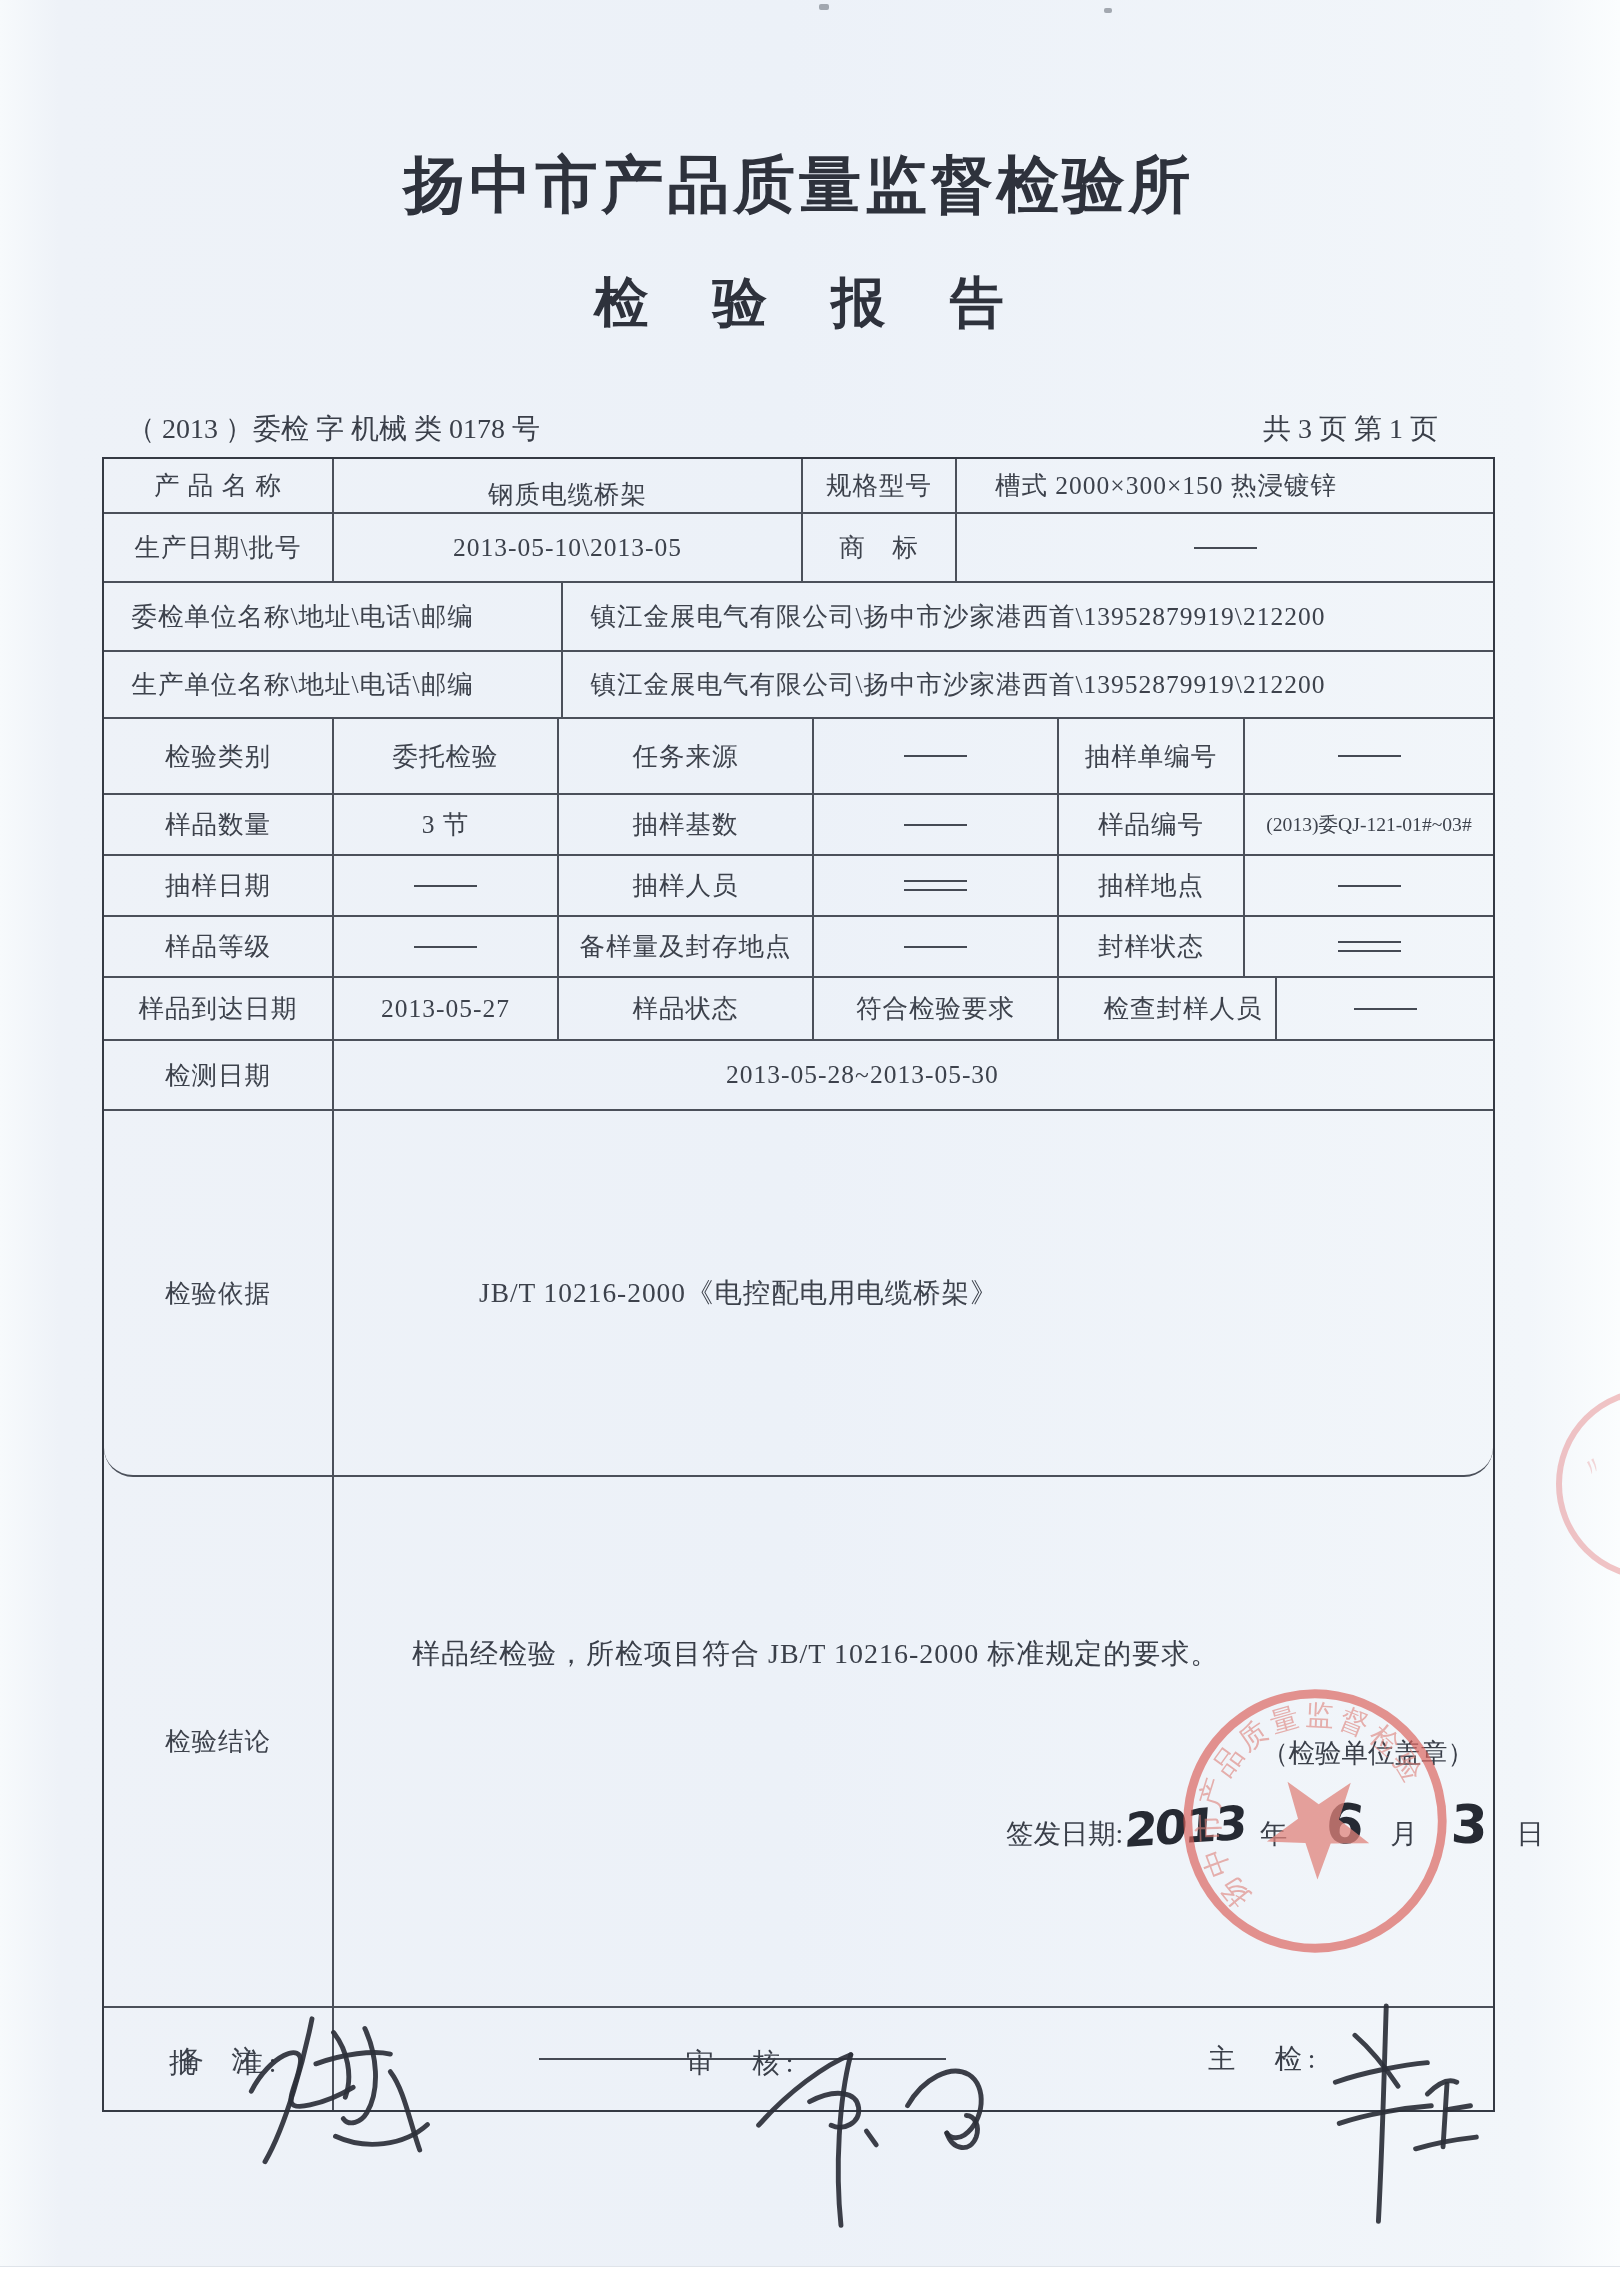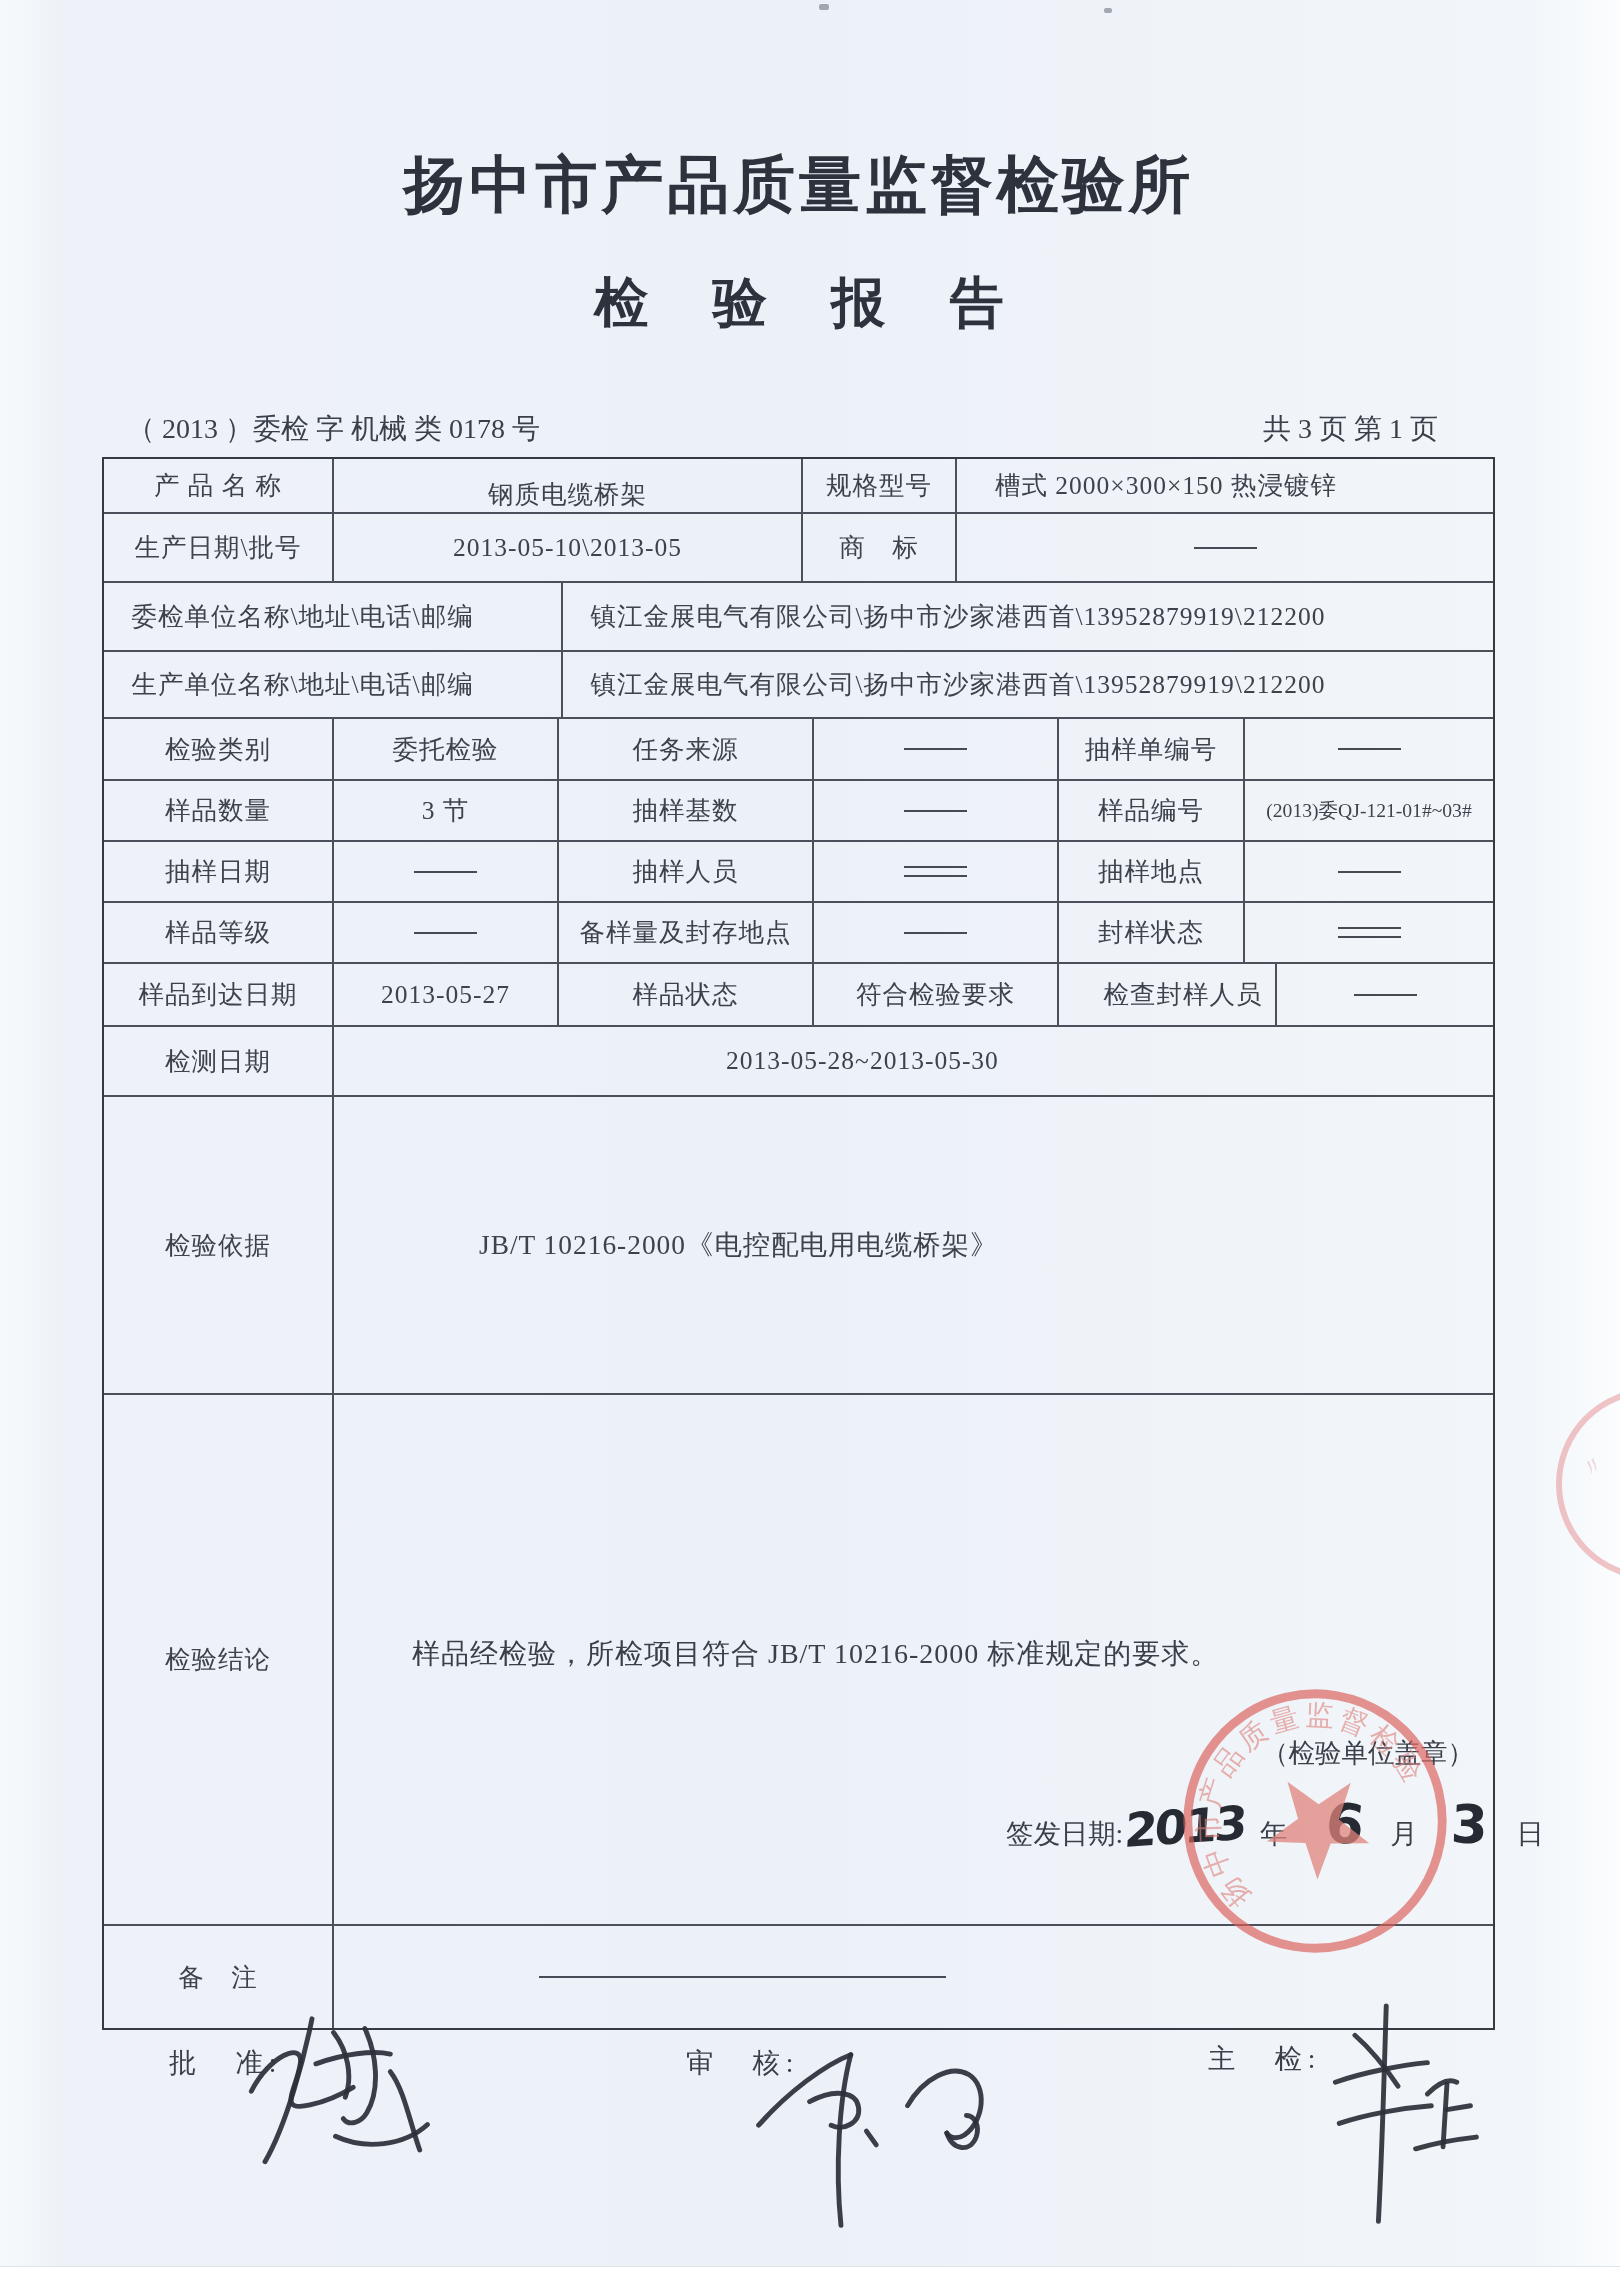--- a/index.html
+++ b/index.html
@@ -106,21 +106,21 @@
         </div>
       </div>
       <div class="trow bb" style="height: 67px;">
         <div class="tcell c-labL br" style="flex: 0 0 459px;">
           <span>生产单位名称\地址\电话\邮编</span>
         </div>
         <div class="tcell c-valL" style="flex: 1 1 auto;">
           <span>镇江金展电气有限公司\扬中市沙家港西首\13952879919\212200</span>
         </div>
       </div>
-      <div class="trow bb" style="height: 62px;">
+      <div class="trow bb" style="height: 76px;">
         <div class="tcell c-lab br" style="flex: 0 0 230px;">
           <span>检验类别</span>
         </div>
         <div class="tcell c-val br" style="flex: 0 0 225px; font-family: Liberation Mono, monospace;">
           <span>委托检验</span>
         </div>
         <div class="tcell c-lab br" style="flex: 0 0 255px;">
           <span>任务来源</span>
         </div>
         <div class="tcell c-dash br" style="flex: 0 0 245px;">
@@ -220,21 +220,21 @@
         </div>
       </div>
       <div class="trow bb" style="height: 70px;">
         <div class="tcell c-lab br" style="flex: 0 0 230px;">
           <span>检测日期</span>
         </div>
         <div class="tcell c-val" style="flex: 1 1 auto;">
           <span class="shiftL1">2013-05-28~2013-05-30</span>
         </div>
       </div>
-      <div class="trow bb" style="height: 298px;">
+      <div class="trow bb" style="height: 366px; border-radius: 29px;">
         <div class="tcell c-lab br" style="flex: 0 0 230px;">
           <span>检验依据</span>
         </div>
         <div class="tcell c-dep" style="flex: 1 1 auto;">
           <span>JB/T  10216-2000《电控配电用电缆桥架》</span>
         </div>
       </div>
       <div class="trow bb" style="height: 531px;">
         <div class="tcell c-lab br" style="flex: 0 0 230px;">
           <span>检验结论</span>

